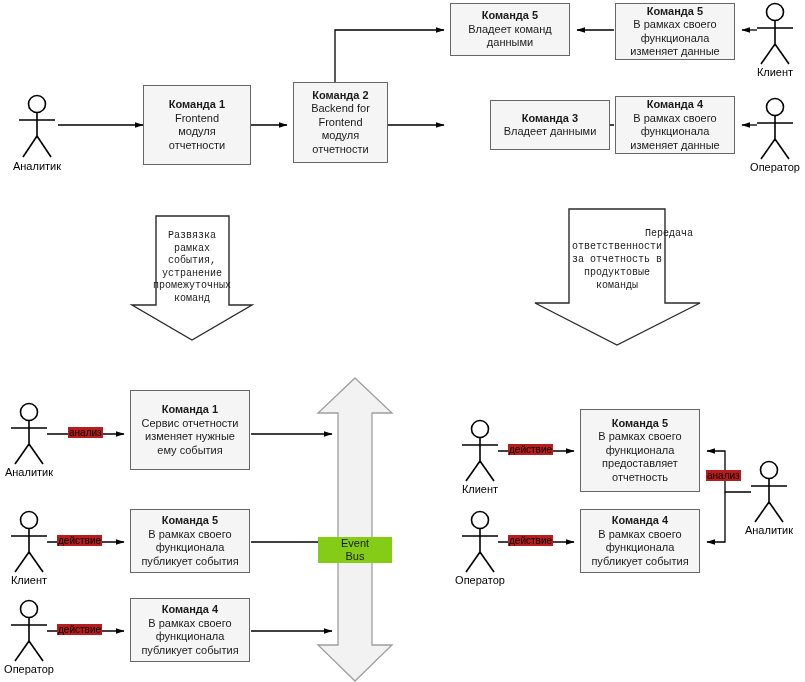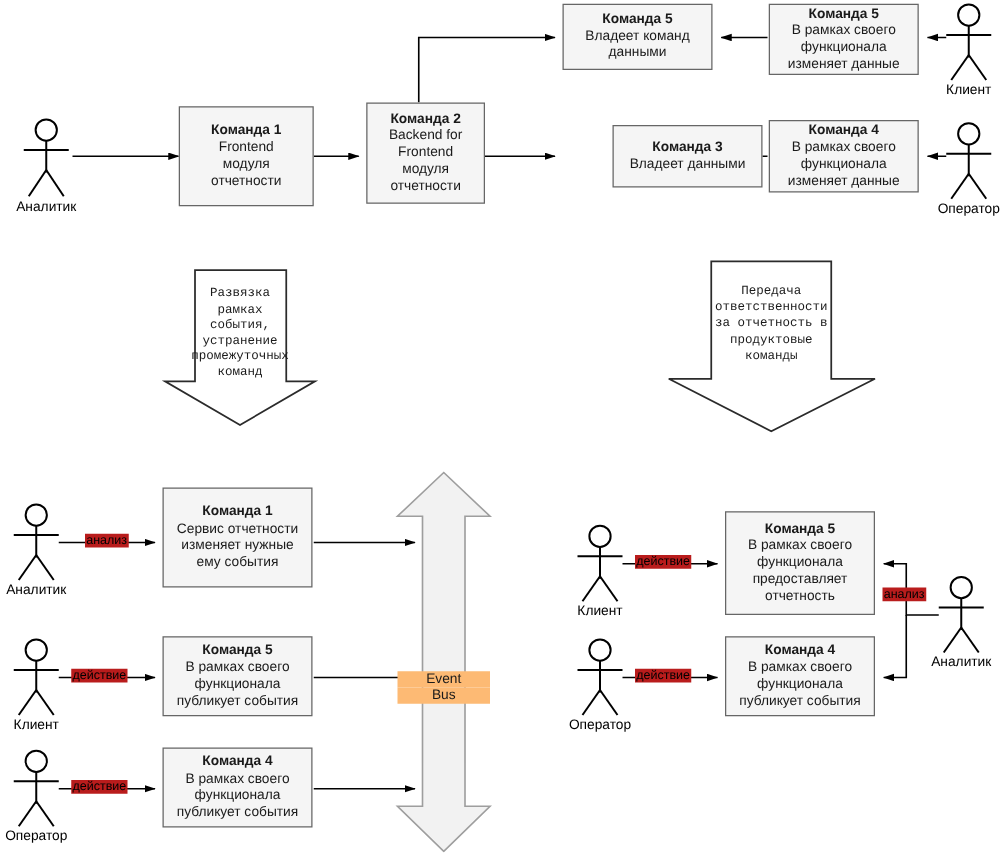--- a/index.html
+++ b/index.html
@@ -60,21 +60,21 @@
   }
 
   
   .busbox{position:absolute;}
   .busbox .buslabel{
     position:absolute;
     left:0;right:0;
     text-align:center;
     font-size:11px;line-height:13px;
     color:#1a1a1a;
-    background:#fdba74;
+    background:#84cc16;
   }
 </style>
 </head>
 <body>
 
 <svg id="canvas" viewBox="0 0 805 682">
   <defs>
     <marker id="ah" markerWidth="9" markerHeight="9" refX="8.4" refY="3" orient="auto" markerUnits="userSpaceOnUse">
       <path d="M0,0 L9,3 L0,6 z" fill="#000"></path>
     </marker>
@@ -232,21 +232,21 @@
 <div class="blockarrow" style="left:132px;top:230px;width:120px;">
   <div class="txt" style="top:0;">Развязка</div>
   <div class="txt" style="top:12.5px;">рамках</div>
   <div class="txt" style="top:25px;">события,</div>
   <div class="txt" style="top:37.5px;">устранение</div>
   <div class="txt" style="top:50px;text-align:center;">промежуточных</div>
   <div class="txt" style="top:62.5px;">команд</div>
 </div>
 
 <div class="blockarrow" style="left:541px;top:228px;width:152px;">
-  <div class="txt" style="top:0;">Передача</div>
+  <div class="txt" style="top:0;text-align:right;">Передача</div>
   <div class="txt" style="top:13px;text-align:center;">ответственности</div>
   <div class="txt" style="top:26px;">за отчетность в</div>
   <div class="txt" style="top:39px;">продуктовые</div>
   <div class="txt" style="top:52px;">команды</div>
 </div>
 
 <div class="box" style="left:130px;top:390px;width:120px;height:80px;">
   <div class="ttl">Команда 1</div>
   <div class="ln">Сервис отчетности</div>
   <div class="ln">изменяет нужные</div>

